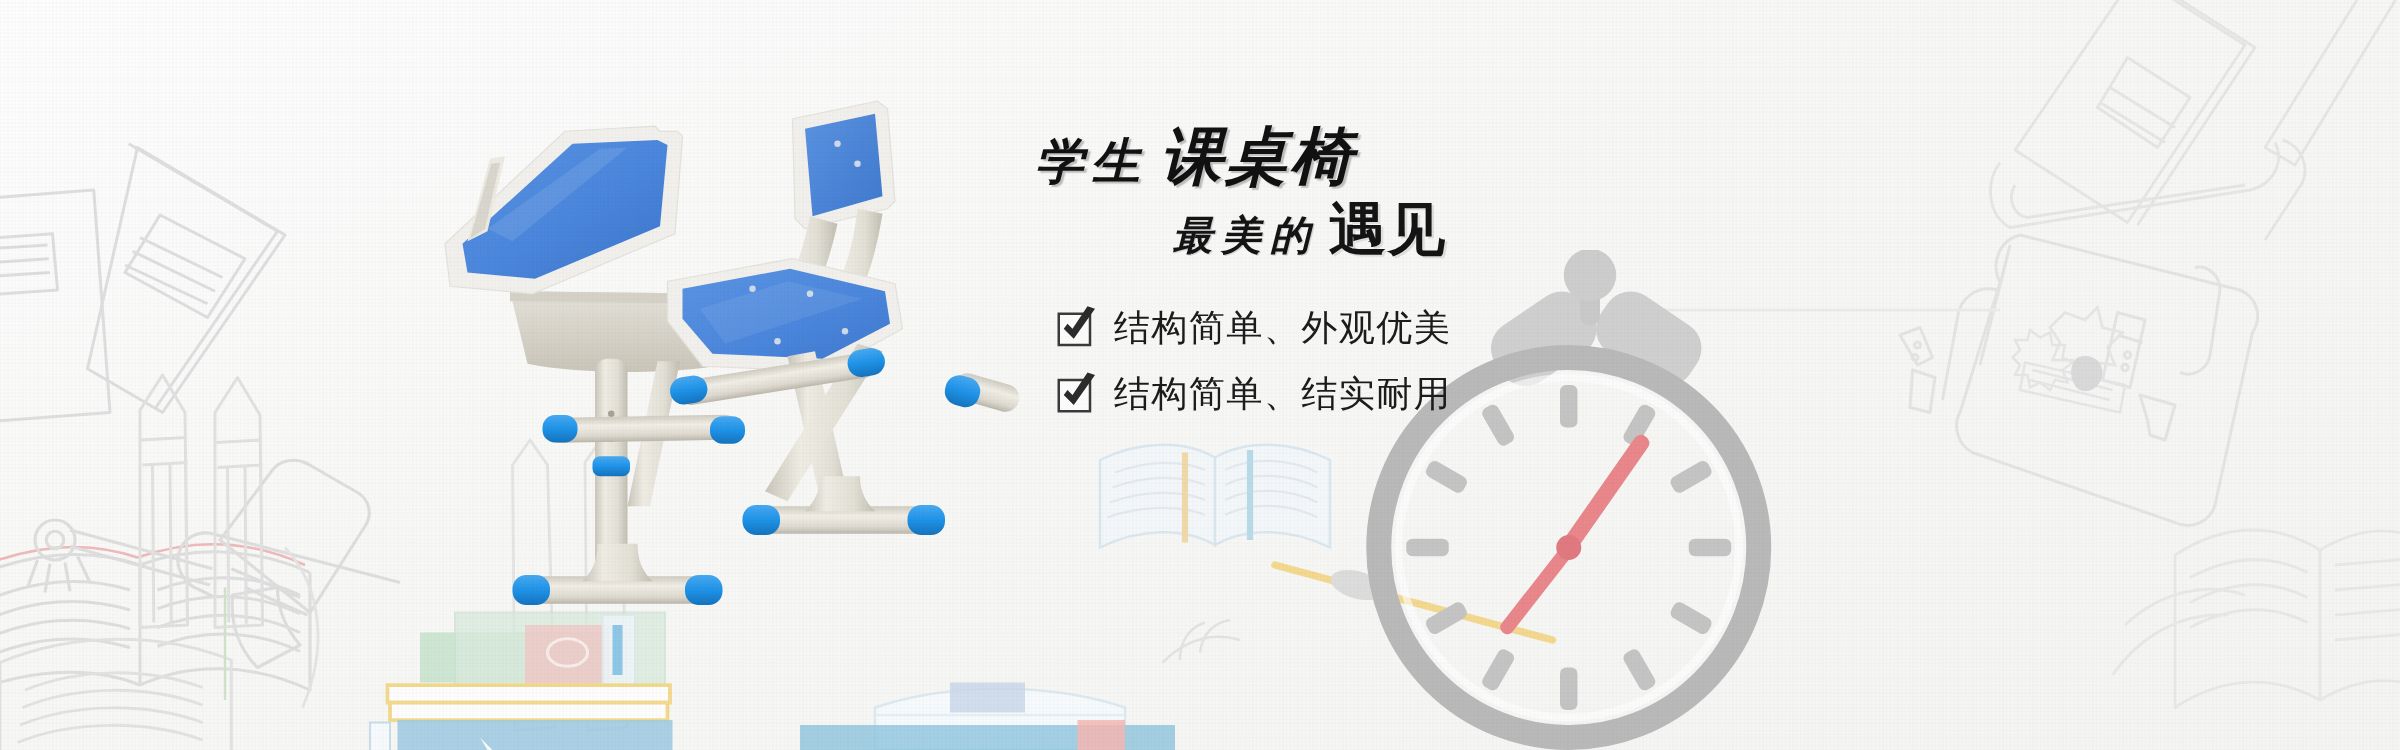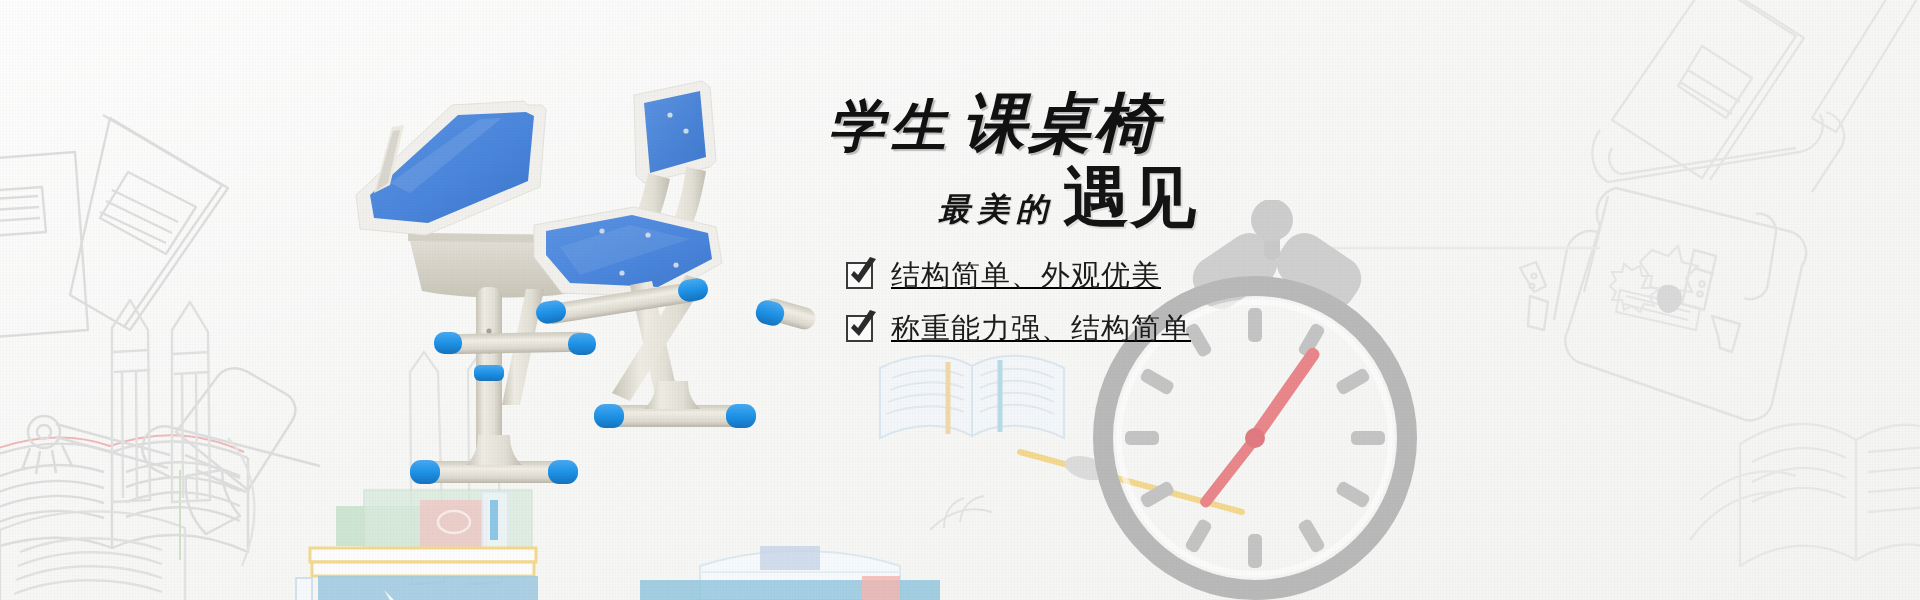--- a/index.html
+++ b/index.html
@@ -55,51 +55,50 @@
     font-size: 60px;
     font-weight: 700;
     font-style: italic;
     color: #111;
     letter-spacing: 2px;
     line-height: 1;
     margin: 0 0 4px 8px;
     text-shadow: 2px 2px 1px rgba(120,120,120,0.45);
     white-space: nowrap;
   }
-  #headline-1 .hl-small { font-size: 56px; letter-spacing: 6px; }
-  #headline-1 .hl-big { font-size: 64px; margin-left: 10px; }
+  #headline-1 .hl-small { font-size: 39px; letter-spacing: 6px; }
+  #headline-1 .hl-big { font-size: 50px; margin-left: 10px; }
 
   #headline-2 {
     margin: 8px 0 0 118px;
     line-height: 1;
     white-space: nowrap;
     color: #141414;
   }
   #headline-2 .hl2-small {
     font-family: "Liberation Serif", "DejaVu Serif", serif;
     font-size: 32px;
     font-weight: 700;
     font-style: italic;
     letter-spacing: 7px;
     text-shadow: 1px 1px 0 rgba(140,140,140,0.35);
   }
   #headline-2 .hl2-big {
     font-family: "Liberation Sans", "DejaVu Sans", sans-serif;
-    font-size: 66px;
+    font-size: 46px;
     font-weight: 700;
     letter-spacing: 1px;
     margin-left: 8px;
     text-shadow: 2px 2px 0 rgba(170,170,170,0.30);
   }
 
   #features {
     list-style: none;
-    margin: 28px 0 0 26px;
+    margin: 40px 0 0 26px;
     padding: 0;
-    text-decoration: underline;
   }
   .feature-row {
     display: flex;
     align-items: center;
     margin-bottom: 19px;
     height: 34px;
   }
   .check-icon {
     position: relative;
     width: 27px; height: 27px;
@@ -475,21 +474,21 @@
         <span class="feature-text">结构简单、外观优美</span>
       </li>
 
       <li class="feature-row">
         <span class="check-icon">
           <span class="box"></span>
           <svg width="38" height="38" viewBox="0 0 38 38">
             <path d="M 8 20 L 16 28 L 33 4 L 27 2 L 15 20 L 11 16 Z" fill="#2b2b2b"></path>
           </svg>
         </span>
-        <span class="feature-text">称重能力强、结构简单</span>
+        <span class="feature-text">结构简单、结实耐用</span>
       </li>
 
 
     </ul>
   </div>
 
   <div id="grain"></div>
 </div>
 
 </body></html>

